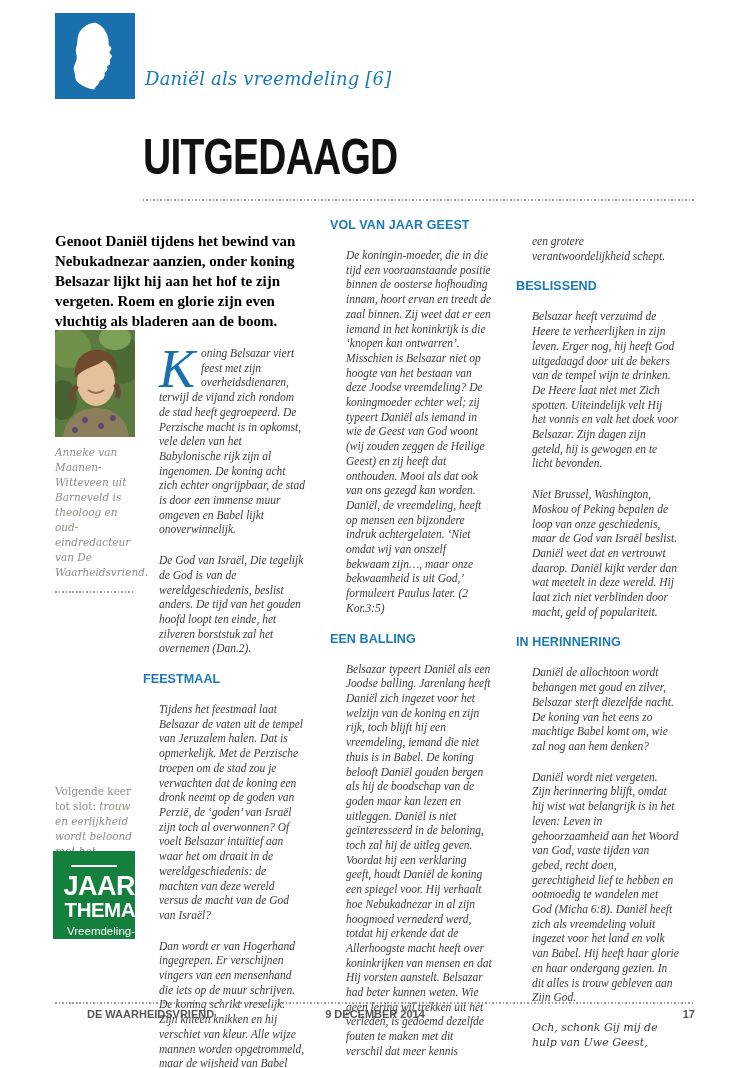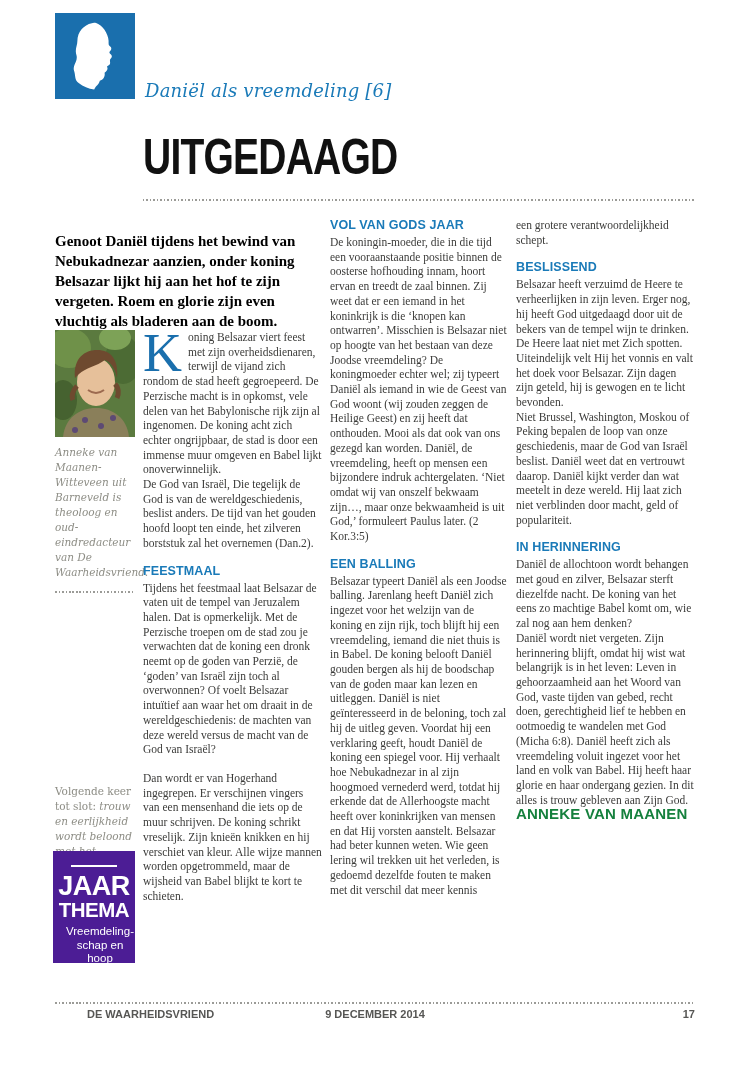--- a/index.html
+++ b/index.html
@@ -2,21 +2,21 @@
 <html lang="nl"><head>
 <meta charset="utf-8">
 <style>
   html,body{margin:0;padding:0;background:#e9e9e9;}
   .page{position:relative;width:738px;height:1068px;background:#ffffff;margin:0 auto;
         font-family:"Liberation Serif",serif;color:#3b3b39;overflow:hidden;}
 
   
   .logo-box{position:absolute;left:55px;top:13px;width:80px;height:86px;background:#1a6fad;}
   .logo-box svg{display:block;width:100%;height:100%;}
-  .series-label{position:absolute;left:145px;top:80px;font-family:"DejaVu Serif",serif;
+  .series-label{position:absolute;left:145px;top:68px;font-family:"DejaVu Serif",serif;
         font-style:italic;font-size:18px;color:#1a7ab8;letter-spacing:.2px;}
   .page-title{position:absolute;left:143px;top:128px;font-family:"Liberation Sans",sans-serif;
         font-weight:700;font-size:50px;letter-spacing:-1px;color:#111;
         transform:scaleX(.78);transform-origin:left top;white-space:nowrap;}
 
   .dotted{height:2px;background:repeating-linear-gradient(90deg,#9b9b97 0 1.5px,transparent 1.5px 3.5px);}
   .rule-top{position:absolute;left:143px;top:199px;width:552px;}
   .rule-bottom{position:absolute;left:55px;top:1002px;width:640px;}
 
   
@@ -25,32 +25,32 @@
 
   
   .sidebar{position:absolute;left:55px;top:330px;width:80px;}
   .photo{width:80px;height:107px;display:block;}
   .caption{margin-top:8px;font-family:"DejaVu Serif",serif;font-style:italic;
         font-size:10.5px;line-height:15px;color:#8d8d85;}
   .caption-rule{margin-top:6px;width:80px;}
   .next-note{position:absolute;left:0;top:443px;width:82px;font-family:"DejaVu Serif",serif;
         font-size:10.5px;line-height:15px;color:#8d8d85;}
   .next-note .it{font-style:italic;}
-  .theme-box{position:absolute;left:-2px;top:521px;width:82px;height:112px;background:#4c1d95;
-        color:#fff;text-align:center;font-family:"Liberation Sans",sans-serif;}
+  .theme-box{position:absolute;left:-2px;top:521px;width:82px;height:88px;background:#15803d;
+        color:#fff;text-align:right;font-family:"Liberation Sans",sans-serif;}
   .theme-rule{width:46px;height:2px;background:#fff;margin:0 auto;}
   .theme-rule.top{margin-top:14px;}
   .theme-rule.bot{margin-top:7px;}
   .theme-l1{font-weight:700;font-size:27px;line-height:27px;margin-top:6px;letter-spacing:-.5px;}
   .theme-l2{font-weight:700;font-size:20.5px;line-height:20px;letter-spacing:-.5px;}
   .theme-sub{font-size:11.5px;line-height:13.5px;margin-top:5px;padding-left:12px;}
 
   
   .col{position:absolute;font-size:11.5px;line-height:14.7px;hyphens:auto;-webkit-hyphens:auto;}
-  .col p{margin:0;}
+  .col p{margin:16px;font-style:italic;}
   .col .gap{margin-top:14px;}
   .col1{left:143px;top:330px;width:179px;}
   .col2{left:330px;top:218px;width:178px;}
   .col3{left:516px;top:218px;width:179px;}
   .shead{font-family:"Liberation Sans",sans-serif;font-weight:700;font-size:12.5px;
         line-height:14px;color:#1a7ab8;margin:13px 0 3px 0;letter-spacing:.1px;}
   .shead.first{margin-top:0;}
   .dropcap{float:left;font-size:54px;line-height:42px;padding:2px 6px 0 0;color:#1a6fad;
         font-family:"Liberation Serif",serif;}
   .quote{font-family:"DejaVu Serif",serif;font-style:italic;font-size:11px;line-height:14.7px;}
@@ -118,34 +118,35 @@
 
   <div class="col col1">
     <p><span class="dropcap">K</span><span>oning Belsazar viert feest met zijn overheidsdienaren, terwijl de vijand zich rondom de stad heeft gegroepeerd. De Perzische macht is in opkomst, vele delen van het Babylonische rijk zijn al ingenomen. De koning acht zich echter ongrijpbaar, de stad is door een immense muur omgeven en Babel lijkt onoverwinnelijk.</span></p>
     <p>De God van Israël, Die tegelijk de God is van de wereldgeschiedenis, beslist anders. De tijd van het gouden hoofd loopt ten einde, het zilveren borststuk zal het overnemen (Dan.2).</p>
     <h4 class="shead">FEESTMAAL</h4>
     <p>Tijdens het feestmaal laat Belsazar de vaten uit de tempel van Jeruzalem halen. Dat is opmerkelijk. Met de Perzische troepen om de stad zou je verwachten dat de koning een dronk neemt op de goden van Perzië, de ‘goden’ van Israël zijn toch al overwonnen? Of voelt Belsazar intuïtief aan waar het om draait in de wereldgeschiedenis: de machten van deze wereld versus de macht van de God van Israël?</p>
     <p class="gap">Dan wordt er van Hogerhand ingegrepen. Er verschijnen vingers van een mensenhand die iets op de muur schrijven. De koning schrikt vreselijk. Zijn knieën knikken en hij verschiet van kleur. Alle wijze mannen worden opgetrommeld, maar de wijsheid van Babel blijkt te kort te schieten.</p>
   </div>
 
   <div class="col col2">
-    <h4 class="shead first">VOL VAN GODS JAAR</h4>
+    <h4 class="shead first">VOL VAN JAAR GEEST</h4>
     <p>De koningin-moeder, die in die tijd een vooraanstaande positie binnen de oosterse hofhouding innam, hoort ervan en treedt de zaal binnen. Zij weet dat er een iemand in het koninkrijk is die ‘knopen kan ontwarren’. Misschien is Belsazar niet op hoogte van het bestaan van deze Joodse vreemdeling? De koningmoeder echter wel; zij typeert Daniël als iemand in wie de Geest van God woont (wij zouden zeggen de Heilige Geest) en zij heeft dat onthouden. Mooi als dat ook van ons gezegd kan worden. Daniël, de vreemdeling, heeft op mensen een bijzondere indruk achtergelaten. ‘Niet omdat wij van onszelf bekwaam zijn…, maar onze bekwaamheid is uit God,’ formuleert Paulus later. (2 Kor.3:5)</p>
     <h4 class="shead">EEN BALLING</h4>
     <p>Belsazar typeert Daniël als een Joodse balling. Jarenlang heeft Daniël zich ingezet voor het welzijn van de koning en zijn rijk, toch blijft hij een vreemdeling, iemand die niet thuis is in Babel. De koning belooft Daniël gouden bergen als hij de boodschap van de goden maar kan lezen en uitleggen. Daniël is niet geïnteresseerd in de beloning, toch zal hij de uitleg geven. Voordat hij een verklaring geeft, houdt Daniël de koning een spiegel voor. Hij verhaalt hoe Nebukadnezar in al zijn hoogmoed vernederd werd, totdat hij erkende dat de Allerhoogste macht heeft over koninkrijken van mensen en dat Hij vorsten aanstelt. Belsazar had beter kunnen weten. Wie geen lering wil trekken uit het verleden, is gedoemd dezelfde fouten te maken met dit verschil dat meer kennis</p>
   </div>
 
   <div class="col col3">
     <p>een grotere verantwoordelijkheid schept.</p>
     <h4 class="shead">BESLISSEND</h4>
     <p>Belsazar heeft verzuimd de Heere te verheerlijken in zijn leven. Erger nog, hij heeft God uitgedaagd door uit de bekers van de tempel wijn te drinken. De Heere laat niet met Zich spotten. Uiteindelijk velt Hij het vonnis en valt het doek voor Belsazar. Zijn dagen zijn geteld, hij is gewogen en te licht bevonden.</p>
     <p>Niet Brussel, Washington, Moskou of Peking bepalen de loop van onze geschiedenis, maar de God van Israël beslist. Daniël weet dat en vertrouwt daarop. Daniël kijkt verder dan wat meetelt in deze wereld. Hij laat zich niet verblinden door macht, geld of populariteit.</p>
     <h4 class="shead">IN HERINNERING</h4>
     <p>Daniël de allochtoon wordt behangen met goud en zilver, Belsazar sterft diezelfde nacht. De koning van het eens zo machtige Babel komt om, wie zal nog aan hem denken?</p>
     <p>Daniël wordt niet vergeten. Zijn herinnering blijft, omdat hij wist wat belangrijk is in het leven: Leven in gehoorzaamheid aan het Woord van God, vaste tijden van gebed, recht doen, gerechtigheid lief te hebben en ootmoedig te wandelen met God (Micha 6:8). Daniël heeft zich als vreemdeling voluit ingezet voor het land en volk van Babel. Hij heeft haar glorie en haar ondergang gezien. In dit alles is trouw gebleven aan Zijn God.</p>
+    <p class="quote">Och, schonk Gij mij de hulp van Uwe Geest,</p>
     <p class="author">ANNEKE VAN MAANEN</p>
   </div>
 
   <div class="dotted rule-bottom"></div>
   <div class="footer">
     <span class="l">DE WAARHEIDSVRIEND</span>
     <span class="c">9 DECEMBER 2014</span>
     <span class="r">17</span>
   </div>
 

